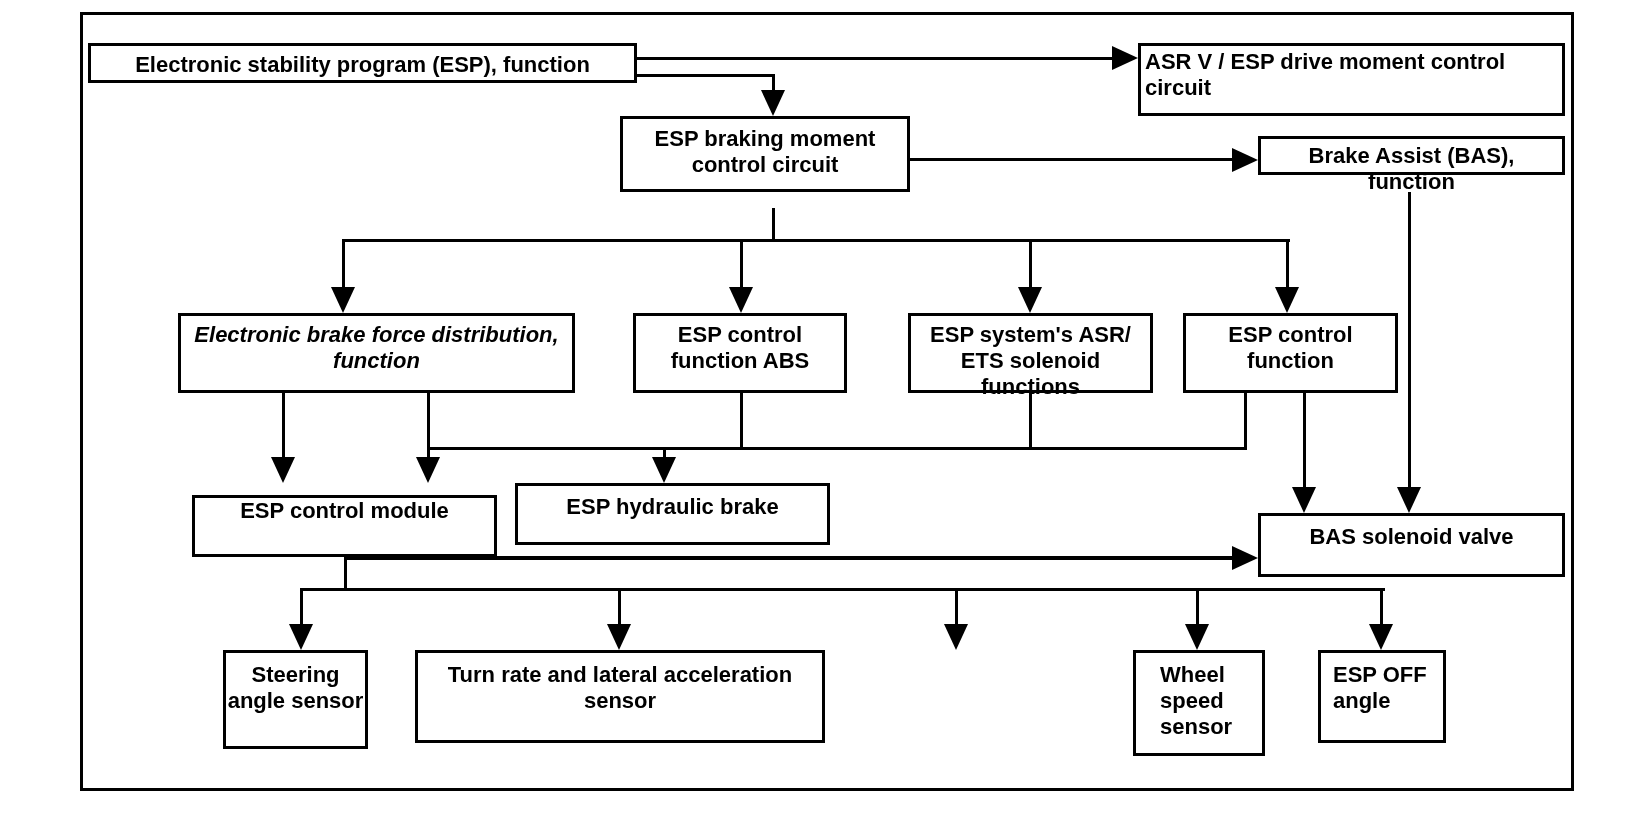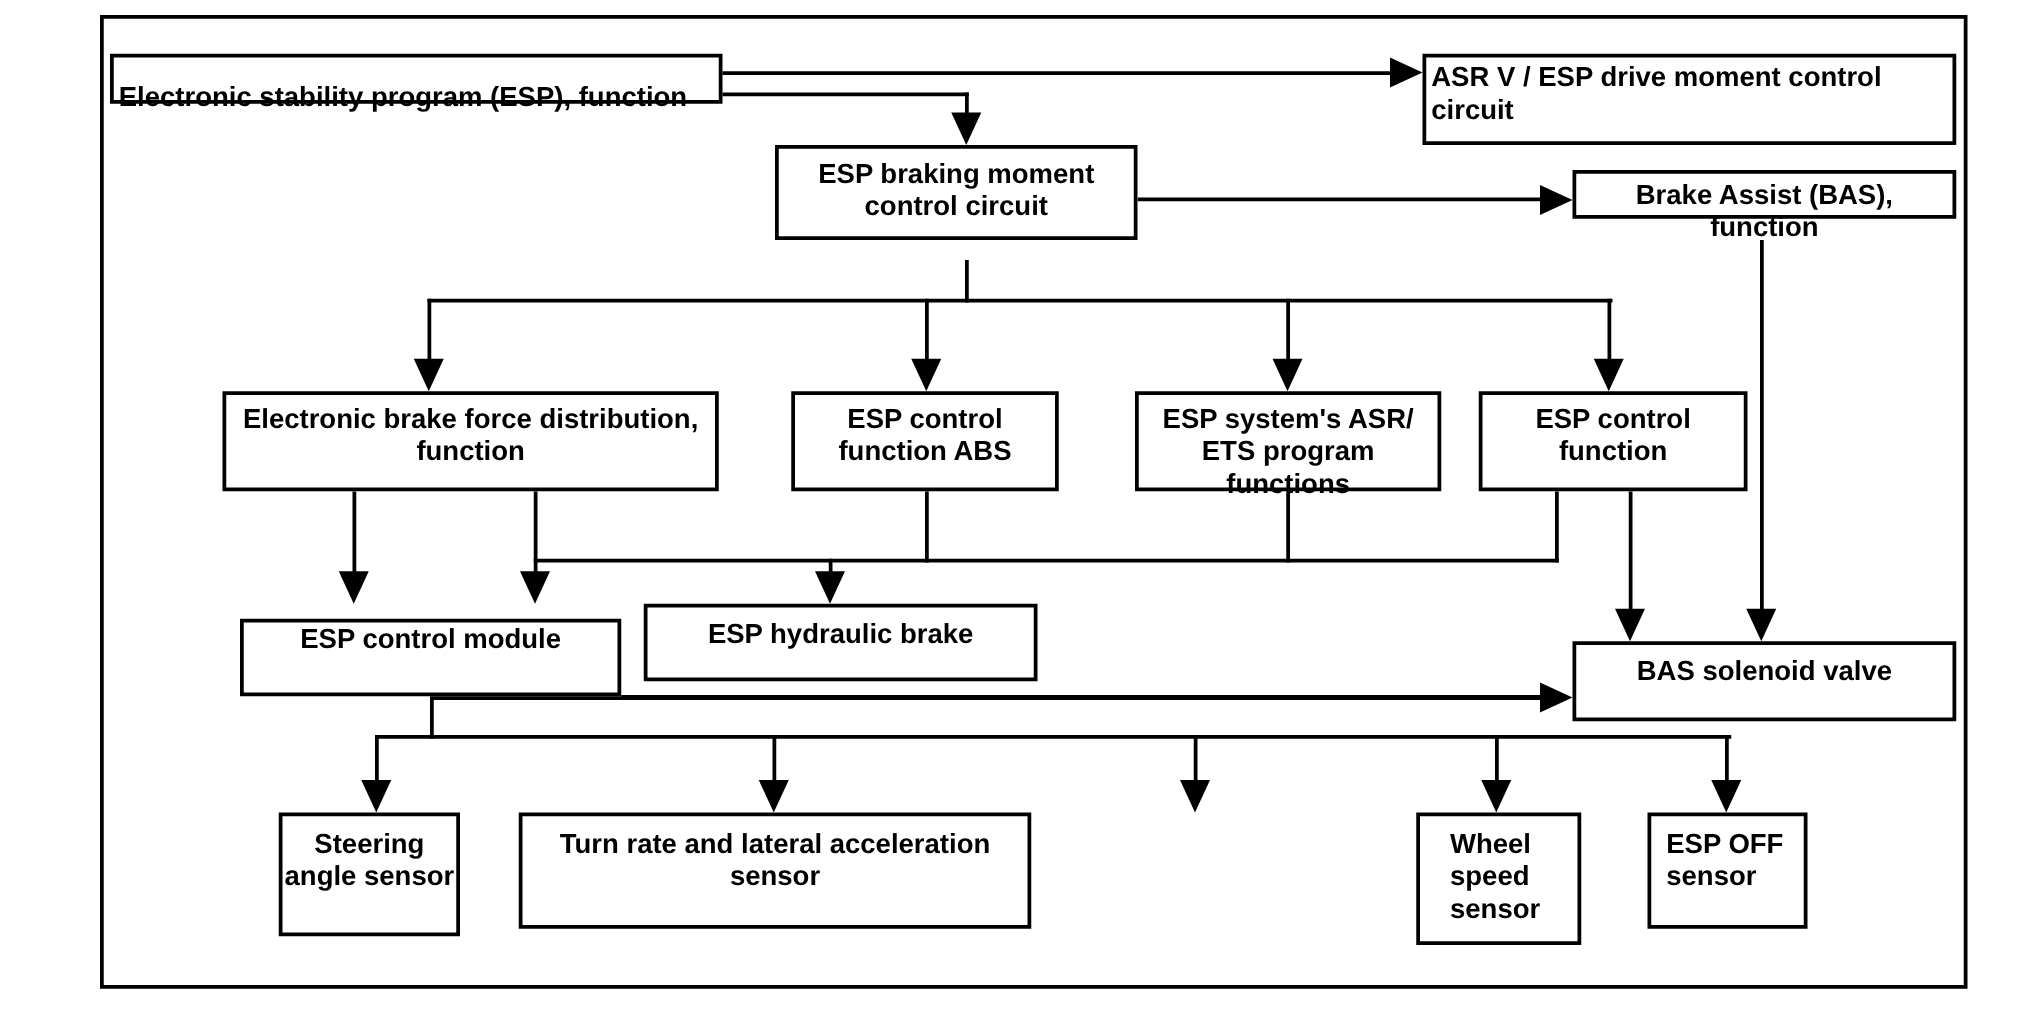--- a/index.html
+++ b/index.html
@@ -94,39 +94,39 @@
     <div class="vl" style="left:618px;top:588px;height:38px;"></div>
     <div class="ar-d" style="left:607px;top:624px;"></div>
     <div class="vl" style="left:955px;top:588px;height:38px;"></div>
     <div class="ar-d" style="left:944px;top:624px;"></div>
     <div class="vl" style="left:1196px;top:588px;height:38px;"></div>
     <div class="ar-d" style="left:1185px;top:624px;"></div>
     <div class="vl" style="left:1380px;top:588px;height:38px;"></div>
     <div class="ar-d" style="left:1369px;top:624px;"></div>
   </div>
 
-  <div class="node left" style="left:88px;top:43px;width:490px;height:40px;padding:19px 4px 0 4px;">Electronic stability program (ESP), function</div>
+  <div class="node left" style="left:88px;top:43px;width:549px;height:40px;padding:6px 4px 0 4px;text-align:center;">Electronic stability program (ESP), function</div>
 
   <div class="node left" style="left:1138px;top:43px;width:427px;height:73px;padding:3px 4px 17px 4px;">ASR V / ESP drive moment control
 circuit</div>
 
   <div class="node center" style="left:620px;top:116px;width:290px;height:76px;padding-top:7px;">ESP braking moment
 control circuit</div>
 
   <div class="node center" style="left:1258px;top:136px;width:307px;height:39px;padding-top:4px;">Brake Assist (BAS),
 function</div>
 
-  <div class="node center" style="left:178px;top:313px;width:397px;height:80px;padding-top:6px;">Electronic brake force distribution,
+  <div class="node center" style="left:178px;top:313px;width:397px;height:80px;padding-top:6px;font-style:italic;">Electronic brake force distribution,
 function</div>
 
   <div class="node center" style="left:633px;top:313px;width:214px;height:80px;padding-top:6px;">ESP control
 function ABS</div>
 
   <div class="node center" style="left:908px;top:313px;width:245px;height:80px;padding-top:6px;">ESP system's ASR/
-ETS program functions</div>
+ETS solenoid functions</div>
 
   <div class="node center" style="left:1183px;top:313px;width:215px;height:80px;padding-top:6px;">ESP control
 function</div>
 
   <div class="node center" style="left:192px;top:495px;width:305px;height:62px;padding-top:0;">ESP control module</div>
 
   <div class="node center" style="left:515px;top:483px;width:315px;height:62px;padding-top:8px;">ESP hydraulic brake</div>
 
   <div class="node center" style="left:1258px;top:513px;width:307px;height:64px;padding-top:8px;">BAS solenoid valve</div>
 
@@ -135,14 +135,14 @@
 
   <div class="node center" style="left:415px;top:650px;width:410px;height:93px;padding-top:9px;">Turn rate and lateral acceleration
 sensor</div>
 
 
   <div class="node left" style="left:1133px;top:650px;width:132px;height:106px;padding:9px 0 0 24px;">Wheel
 speed
 sensor</div>
 
   <div class="node left" style="left:1318px;top:650px;width:128px;height:93px;padding:9px 0 0 12px;">ESP OFF
-sensor</div>
+angle</div>
 </div>
 
 </body></html>

